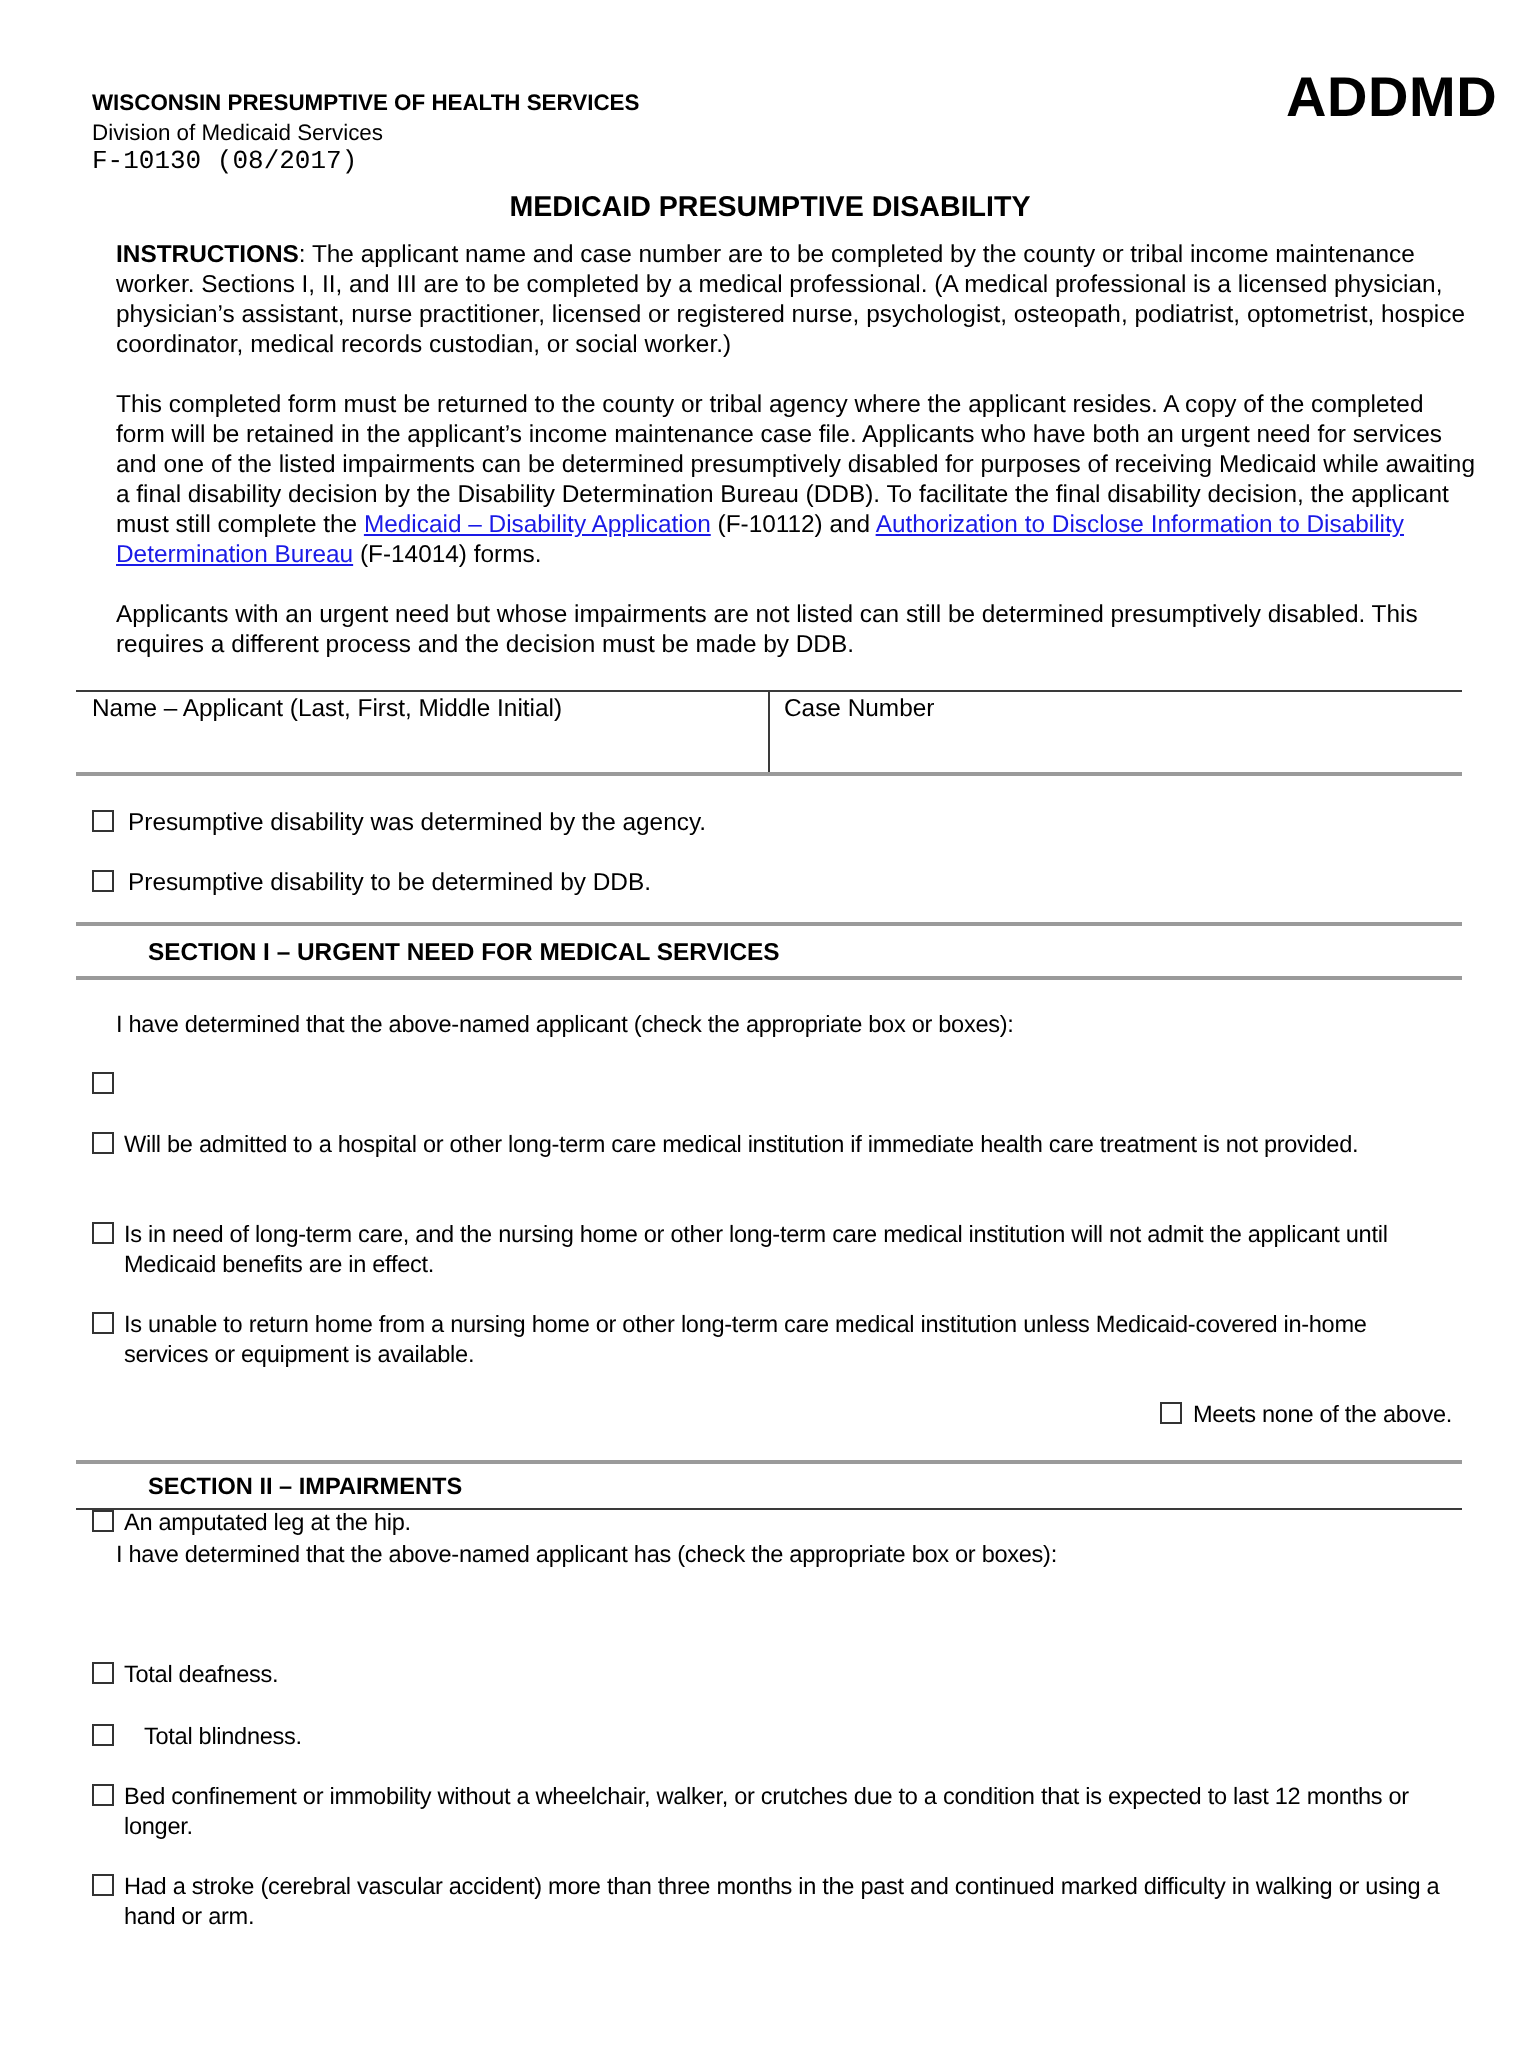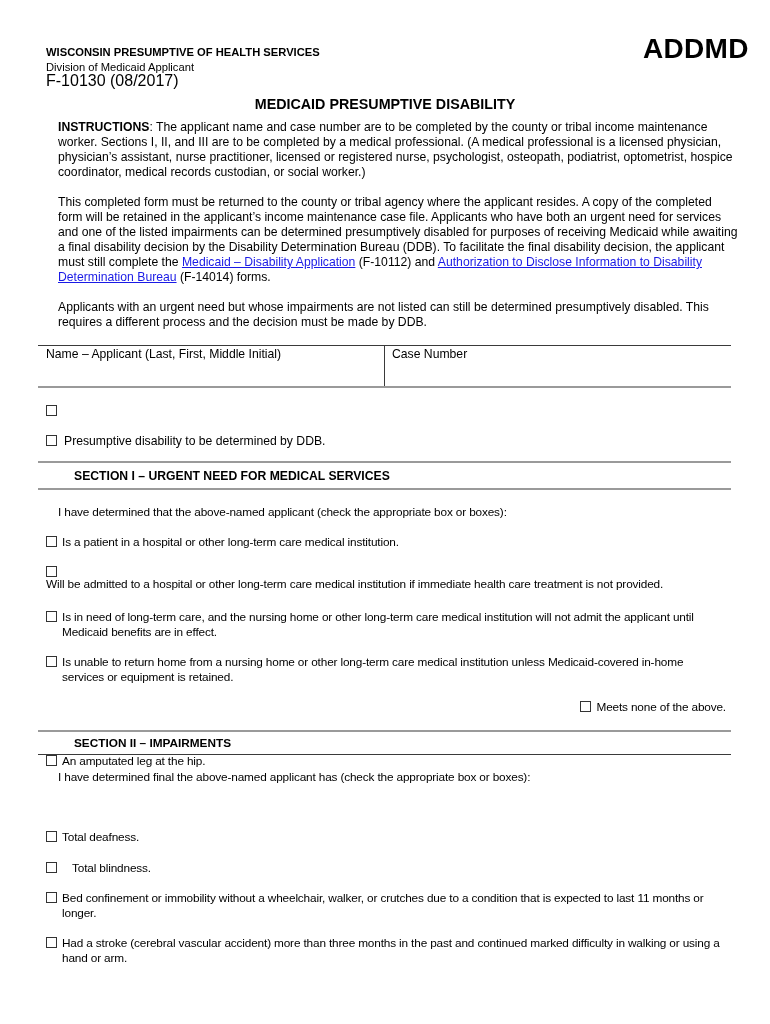--- a/index.html
+++ b/index.html
@@ -3,21 +3,21 @@
 <meta charset="utf-8">
 <style>
   html, body { margin: 0; padding: 0; background: #ffffff; }
   body {
     width: 770px; height: 1024px; position: relative; overflow: hidden;
     font-family: "Liberation Sans", sans-serif; color: #000; font-size: 12.2px;
   }
   .abs { position: absolute; }
   .agency { left: 46px; top: 45px; font-weight: bold; font-size: 11.2px; line-height: 14px; }
   .division { left: 46px; top: 60px; font-size: 11.2px; line-height: 14px; }
-  .formno { left: 46px; top: 74px; font-size: 16px; line-height: 14px; }
+  .formno { left: 46px; top: 74px; font-size: 13px; line-height: 14px; font-family: Liberation Mono, monospace; }
   .code { left: 643px; top: 32px; font-weight: bold; font-size: 28px; line-height: 34px; letter-spacing: 0.3px; }
   .title { left: 0; width: 770px; text-align: center; top: 95px; font-weight: bold; font-size: 14.3px; line-height: 18px; }
   .para { left: 58px; width: 680px; font-size: 12.2px; line-height: 15px; }
   .para b { font-weight: bold; }
   .link { color: #1a1ae6; text-decoration: underline; cursor: pointer; }
   .hline { position: absolute; left: 38px; width: 693px; height: 0; }
   .dark { border-top: 1.2px solid #3a3a3a; }
   .gray { border-top: 2px solid #9a9a9a; }
   .vline { position: absolute; left: 384px; top: 345px; width: 0; height: 42px; border-left: 1.2px solid #3a3a3a; }
   .field-label { font-size: 12.2px; line-height: 15px; }
@@ -30,21 +30,21 @@
     flex: 0 0 auto; width: 11px; height: 11px; border: 1px solid #333; margin-right: 5px; margin-top: 1px;
     background: #fff; box-sizing: border-box; cursor: pointer;
   }
   .check-row.narrow { font-size: 11.8px; letter-spacing: -0.15px; }
   .section-head { position: absolute; left: 46px; font-weight: bold; font-size: 12.2px; line-height: 15px; margin-left: 28px; }
 </style>
 </head>
 <body>
 
 <div class="abs agency">WISCONSIN PRESUMPTIVE OF HEALTH SERVICES</div>
-<div class="abs division">Division of Medicaid Applicant</div>
+<div class="abs division">Division of Medicaid Services</div>
 <div class="abs formno">F-10130  (08/2017)</div>
 <div class="abs code">ADDMD</div>
 
 <div class="abs title">MEDICAID PRESUMPTIVE DISABILITY</div>
 
 <div class="abs para" style="top:120px;"><b>INSTRUCTIONS</b><span>: The applicant name and case number are to be completed by the county or tribal income maintenance worker. Sections I, II, and III are to be completed by a medical professional. (A medical professional is a licensed physician, physician’s assistant, nurse practitioner, licensed or registered nurse, psychologist, osteopath, podiatrist, optometrist, hospice coordinator, medical records custodian, or social worker.)</span></div>
 
 <div class="abs para" style="top:195px;"><span>This completed form must be returned to the county or tribal agency where the applicant resides. A copy of the completed form will be retained in the applicant’s income maintenance case file. Applicants who have both an urgent need for services and one of the listed impairments can be determined presumptively disabled for purposes of receiving Medicaid while awaiting a final disability decision by the Disability Determination Bureau (DDB). To facilitate the final disability decision, the applicant must still complete the </span><span class="link">Medicaid – Disability Application</span><span> (F-10112) and </span><span class="link">Authorization to Disclose Information to Disability Determination Bureau</span><span> (F-14014) forms.</span></div>
 
 <div class="abs para" style="top:300px;">Applicants with an urgent need but whose impairments are not listed can still be determined presumptively disabled. This requires a different process and the decision must be made by DDB.</div>
@@ -53,71 +53,71 @@
 <div class="vline"></div>
 <div class="hline gray" style="top:386px;"></div>
 
 <div class="abs field-label" style="left:46px; top:347px;">Name – Applicant (Last, First, Middle Initial)</div>
 <input class="field-input" style="left: 46px; top: 364px; width: 330px;" value="">
 <div class="abs field-label" style="left:392px; top:347px;">Case Number</div>
 <input class="field-input" style="left: 392px; top: 364px; width: 330px;" value="">
 
 <div class="check-row" style="top:404px;">
   <span class="cb" style="margin-right:7px;"></span>
+  <span>Presumptive disability was determined by the agency.</span>
 </div>
 <div class="check-row" style="top:434px;">
   <span class="cb" style="margin-right:7px;"></span>
   <span>Presumptive disability to be determined by DDB.</span>
 </div>
 
 <div class="hline gray" style="top:461px;"></div>
 <div class="section-head" style="top:469px;">SECTION I – URGENT NEED FOR MEDICAL SERVICES</div>
 <div class="hline gray" style="top:488px;"></div>
 
 <div class="abs para narrow" style="top:505px; font-size:11.8px; letter-spacing:-0.15px;">I have determined that the above-named applicant (check the appropriate box or boxes):</div>
 
 <div class="check-row narrow" style="top:535px;">
   <span class="cb"></span>
-  <span>Is a patient in a hospital or other long-term care medical institution.</span>
 </div>
-<div class="check-row narrow" style="top:565px;flex-direction:column;">
+<div class="check-row narrow" style="top:565px;">
   <span class="cb"></span>
   <span>Will be admitted to a hospital or other long-term care medical institution if immediate health care treatment is not provided.</span>
 </div>
 <div class="check-row narrow" style="top:610px;justify-content:space-between;">
   <span class="cb"></span>
   <span>Is in need of long-term care, and the nursing home or other long-term care medical institution will not admit the applicant until Medicaid benefits are in effect.</span>
 </div>
 <div class="check-row narrow" style="top:655px;">
   <span class="cb"></span>
-  <span>Is unable to return home from a nursing home or other long-term care medical institution unless Medicaid-covered in-home services or equipment is retained.</span>
+  <span>Is unable to return home from a nursing home or other long-term care medical institution unless Medicaid-covered in-home services or equipment is available.</span>
 </div>
 <div class="check-row narrow" style="top:700px;justify-content:flex-end;">
   <span class="cb"></span>
   <span>Meets none of the above.</span>
 </div>
 
 <div class="hline gray" style="top:730px;"></div>
 <div class="section-head" style="top:736px; font-size:11.8px;">SECTION II – IMPAIRMENTS</div>
 <div class="hline dark" style="top:754px;"></div>
 
-<div class="abs para" style="top:770px; font-size:11.8px; letter-spacing:-0.15px;">I have determined final the above-named applicant has (check the appropriate box or boxes):</div>
+<div class="abs para" style="top:770px; font-size:11.8px; letter-spacing:-0.15px;">I have determined that the above-named applicant has (check the appropriate box or boxes):</div>
 
 <div class="check-row narrow" style="top:754px;">
   <span class="cb"></span>
   <span>An amputated leg at the hip.</span>
 </div>
 <div class="check-row narrow" style="top:830px;">
   <span class="cb"></span>
   <span>Total deafness.</span>
 </div>
 <div class="check-row narrow" style="top:861px;gap:10px;">
   <span class="cb"></span>
   <span>Total blindness.</span>
 </div>
 <div class="check-row narrow" style="top:891px;">
   <span class="cb"></span>
-  <span>Bed confinement or immobility without a wheelchair, walker, or crutches due to a condition that is expected to last 11 months or longer.</span>
+  <span>Bed confinement or immobility without a wheelchair, walker, or crutches due to a condition that is expected to last 12 months or longer.</span>
 </div>
 <div class="check-row narrow" style="top:936px;">
   <span class="cb"></span>
   <span>Had a stroke (cerebral vascular accident) more than three months in the past and continued marked difficulty in walking or using a hand or arm.</span>
 </div>
 
 </body></html>

